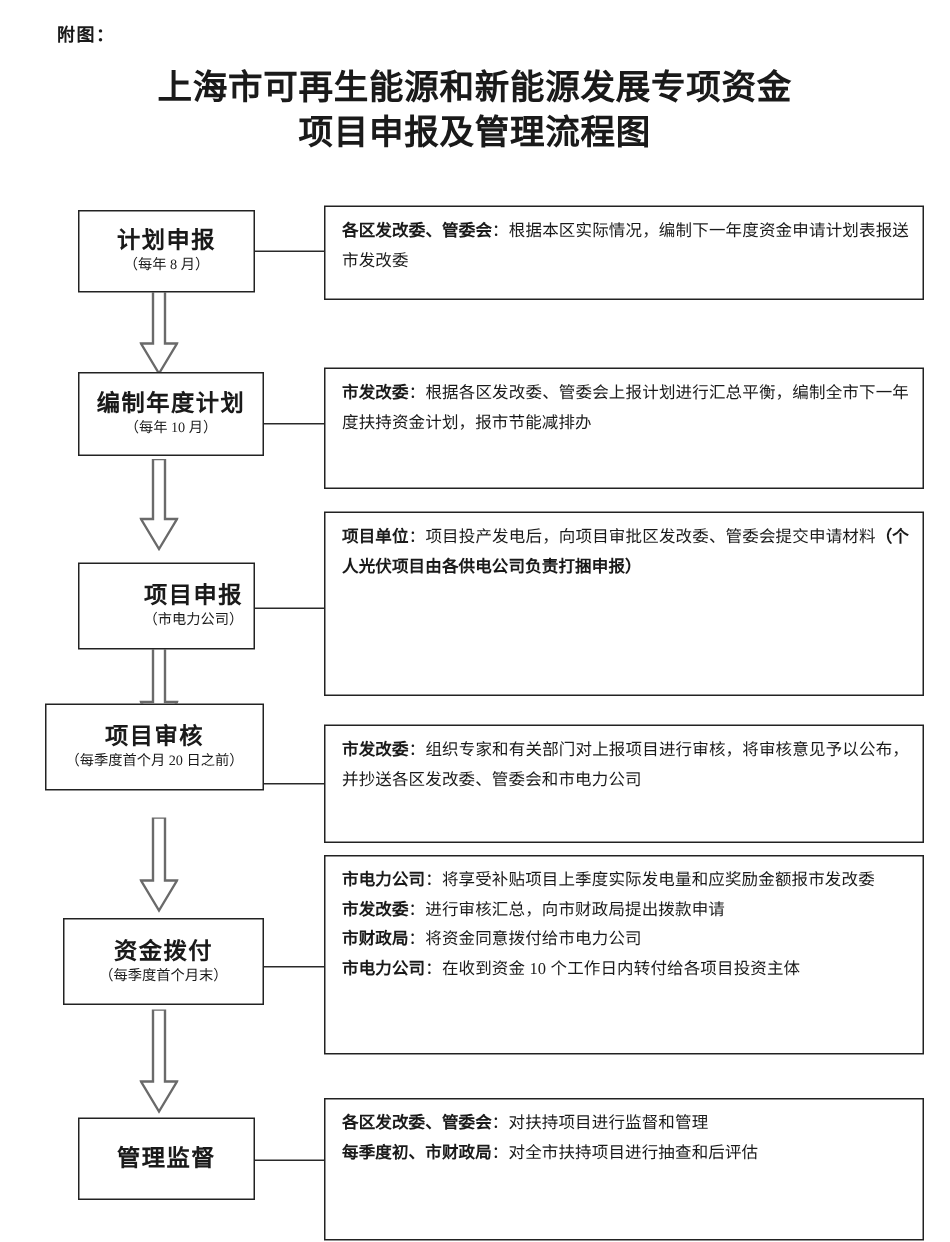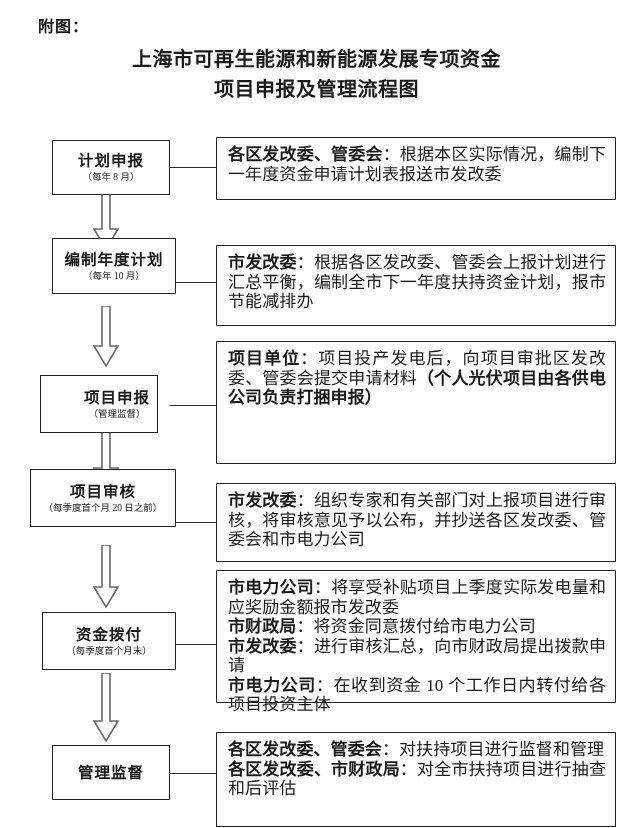--- a/index.html
+++ b/index.html
@@ -15,33 +15,33 @@
     font-family: "Liberation Serif", "DejaVu Serif", serif;
     color: #1a1a1a;
     overflow: hidden;
   }
 
   
   #attachment-label {
     position: absolute;
     left: 38px;
     top: 13px;
-    font-size: 16px;
+    font-size: 12px;
     font-weight: 700;
     letter-spacing: 1px;
     font-family: "Liberation Serif", "DejaVu Serif", serif;
   }
   #doc-title {
     position: absolute;
     left: 0;
     top: 44px;
     width: 633px;
     text-align: center;
     font-weight: 700;
-    font-size: 20px;
+    font-size: 23px;
     line-height: 30px;
     letter-spacing: 0.5px;
   }
   #doc-title .title-line {
     display: block;
     white-space: nowrap;
   }
 
   
   #flow-canvas {
@@ -83,21 +83,21 @@
   
   .detail-box {
     position: absolute;
     box-sizing: border-box;
     border: 1.4px solid #222222;
     background: #ffffff;
     padding: 7px 9px 7px 11px;
     z-index: 3;
   }
   .detail-line {
-    font-size: 17px;
+    font-size: 11px;
     line-height: 19.5px;
     letter-spacing: 0.1px;
     text-align: justify;
     text-justify: inter-ideograph;
   }
   .detail-line .actor {
     font-weight: 700;
   }
   .detail-line .emph {
     font-weight: 700;
@@ -172,33 +172,33 @@
   <div class="stage-box" style="left:52px; top:140px; width:118px; height:55px;">
     <div class="stage-name">计划申报</div>
     <div class="stage-when">（每年 8 月）</div>
   </div>
   <div class="detail-box" style="left:216px; top:137px; width:400px; height:63px;">
     <div class="detail-line">
       <span class="actor">各区发改委、管委会</span><span>：</span><span>根据本区实际情况，编制下一年度资金申请计划表报送市发改委</span>
     </div>
   </div>
 
-  <div class="stage-box" style="left:52px; top:238px; width:124px; height:56px;">
+  <div class="stage-box" style="left:52px; top:248px; width:124px; height:56px;">
     <div class="stage-name">编制年度计划</div>
     <div class="stage-when">（每年 10 月）</div>
   </div>
   <div class="detail-box" style="left:216px; top:245px; width:400px; height:81px;">
     <div class="detail-line">
       <span class="actor">市发改委</span><span>：</span><span>根据各区发改委、管委会上报计划进行汇总平衡，编制全市下一年度扶持资金计划，报市节能减排办</span>
     </div>
   </div>
 
-  <div class="stage-box" style="left:40px; top:375px; width:118px; height:58px;padding-left:36px;">
+  <div class="stage-box" style="left:52px; top:375px; width:118px; height:58px;padding-left:36px;">
     <div class="stage-name">项目申报</div>
-    <div class="stage-when">（管理监督）</div>
+    <div class="stage-when">（市电力公司）</div>
   </div>
   <div class="detail-box" style="left:216px; top:341px; width:400px; height:123px;">
     <div class="detail-line">
       <span class="actor">项目单位</span><span>：</span><span>项目投产发电后，向项目审批区发改委、管委会提交申请材料</span><span class="emph">（个人光伏项目由各供电公司负责打捆申报）</span>
     </div>
   </div>
 
   <div class="stage-box" style="left:30px; top:469px; width:146px; height:58px;">
     <div class="stage-name">项目审核</div>
     <div class="stage-when">（每季度首个月 20 日之前）</div>
@@ -211,36 +211,36 @@
 
   <div class="stage-box" style="left:42px; top:612px; width:134px; height:58px;">
     <div class="stage-name">资金拨付</div>
     <div class="stage-when">（每季度首个月末）</div>
   </div>
   <div class="detail-box" style="left:216px; top:570px; width:400px; height:133px;">
     <div class="detail-line">
       <span class="actor">市电力公司</span><span>：</span><span>将享受补贴项目上季度实际发电量和应奖励金额报市发改委</span>
     </div>
     <div class="detail-line">
+      <span class="actor">市发改委</span><span>：</span><span>进行审核汇总，向市财政局提出拨款申请</span>
+    </div>
+    <div class="detail-line">
       <span class="actor">市财政局</span><span>：</span><span>将资金同意拨付给市电力公司</span>
-    </div>
-    <div class="detail-line">
-      <span class="actor">市发改委</span><span>：</span><span>进行审核汇总，向市财政局提出拨款申请</span>
     </div>
     <div class="detail-line">
       <span class="actor">市电力公司</span><span>：</span><span>在收到资金 10 个工作日内转付给各项目投资主体</span>
     </div>
   </div>
 
   <div class="stage-box" style="left:52px; top:745px; width:118px; height:55px;align-items:center;">
     <div class="stage-name">管理监督</div>
     <div class="stage-when"></div>
   </div>
   <div class="detail-box" style="left:216px; top:732px; width:400px; height:95px;">
     <div class="detail-line">
       <span class="actor">各区发改委、管委会</span><span>：</span><span>对扶持项目进行监督和管理</span>
     </div>
     <div class="detail-line">
-      <span class="actor">各区发改委、市财政局</span><span>：</span><span>对全市扶持项目进行抽查和后评估</span>
+      <span class="actor">每季度初、市财政局</span><span>：</span><span>对全市扶持项目进行抽查和后评估</span>
     </div>
   </div>
 
 </div>
 
 </body></html>

